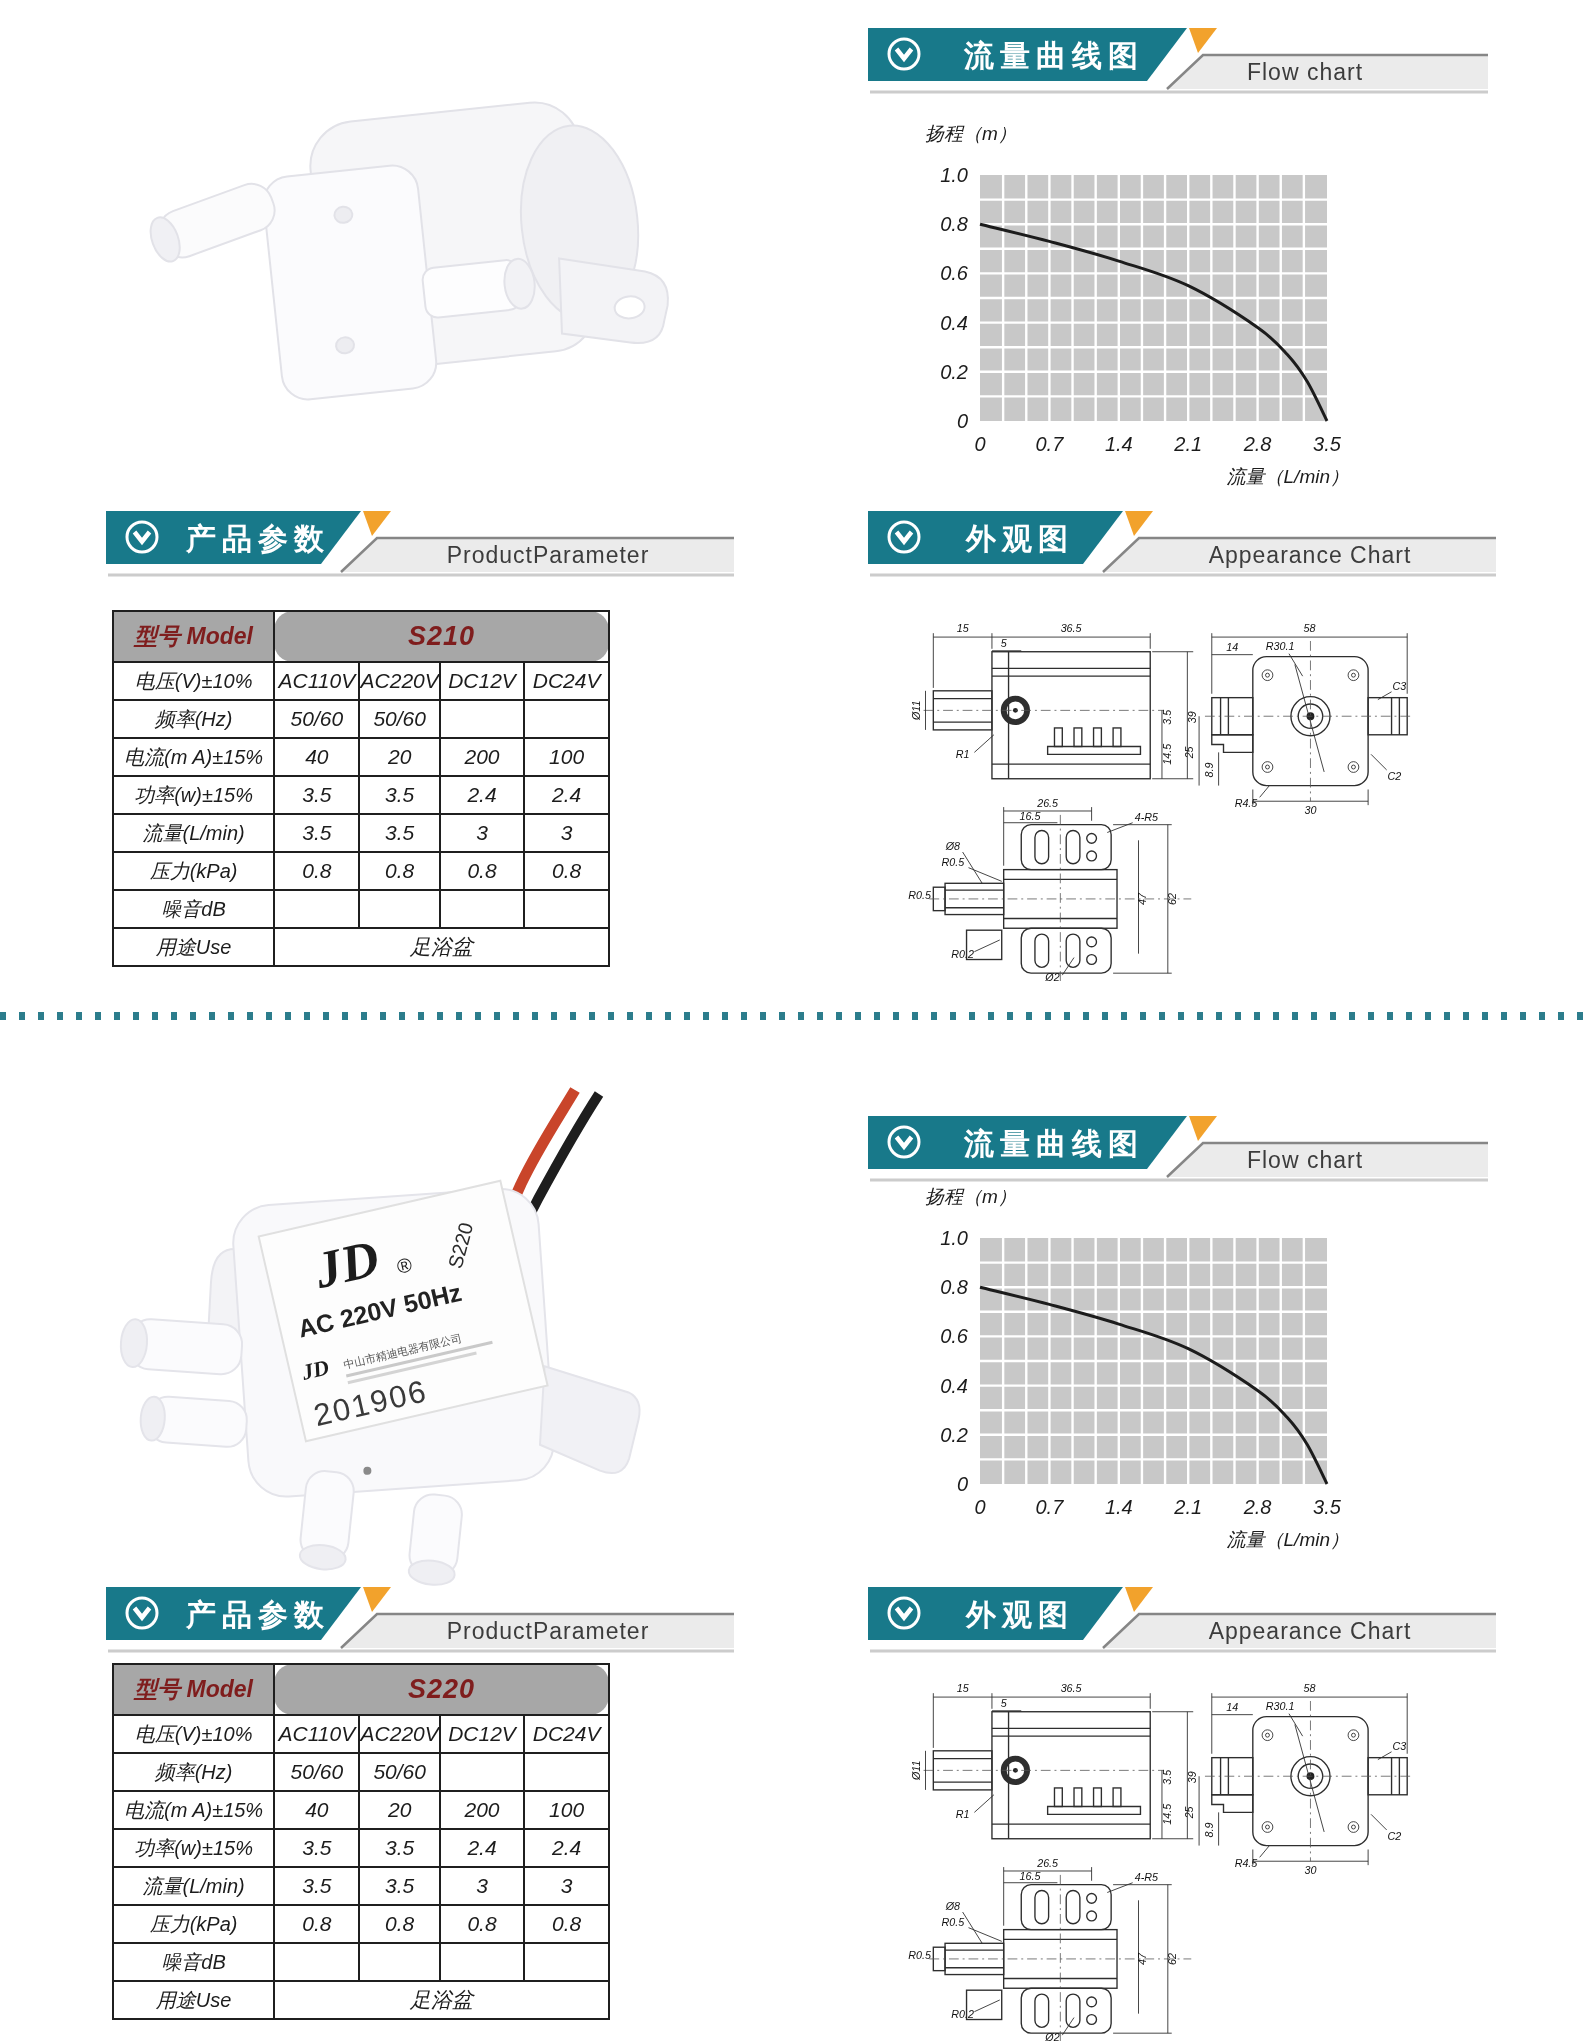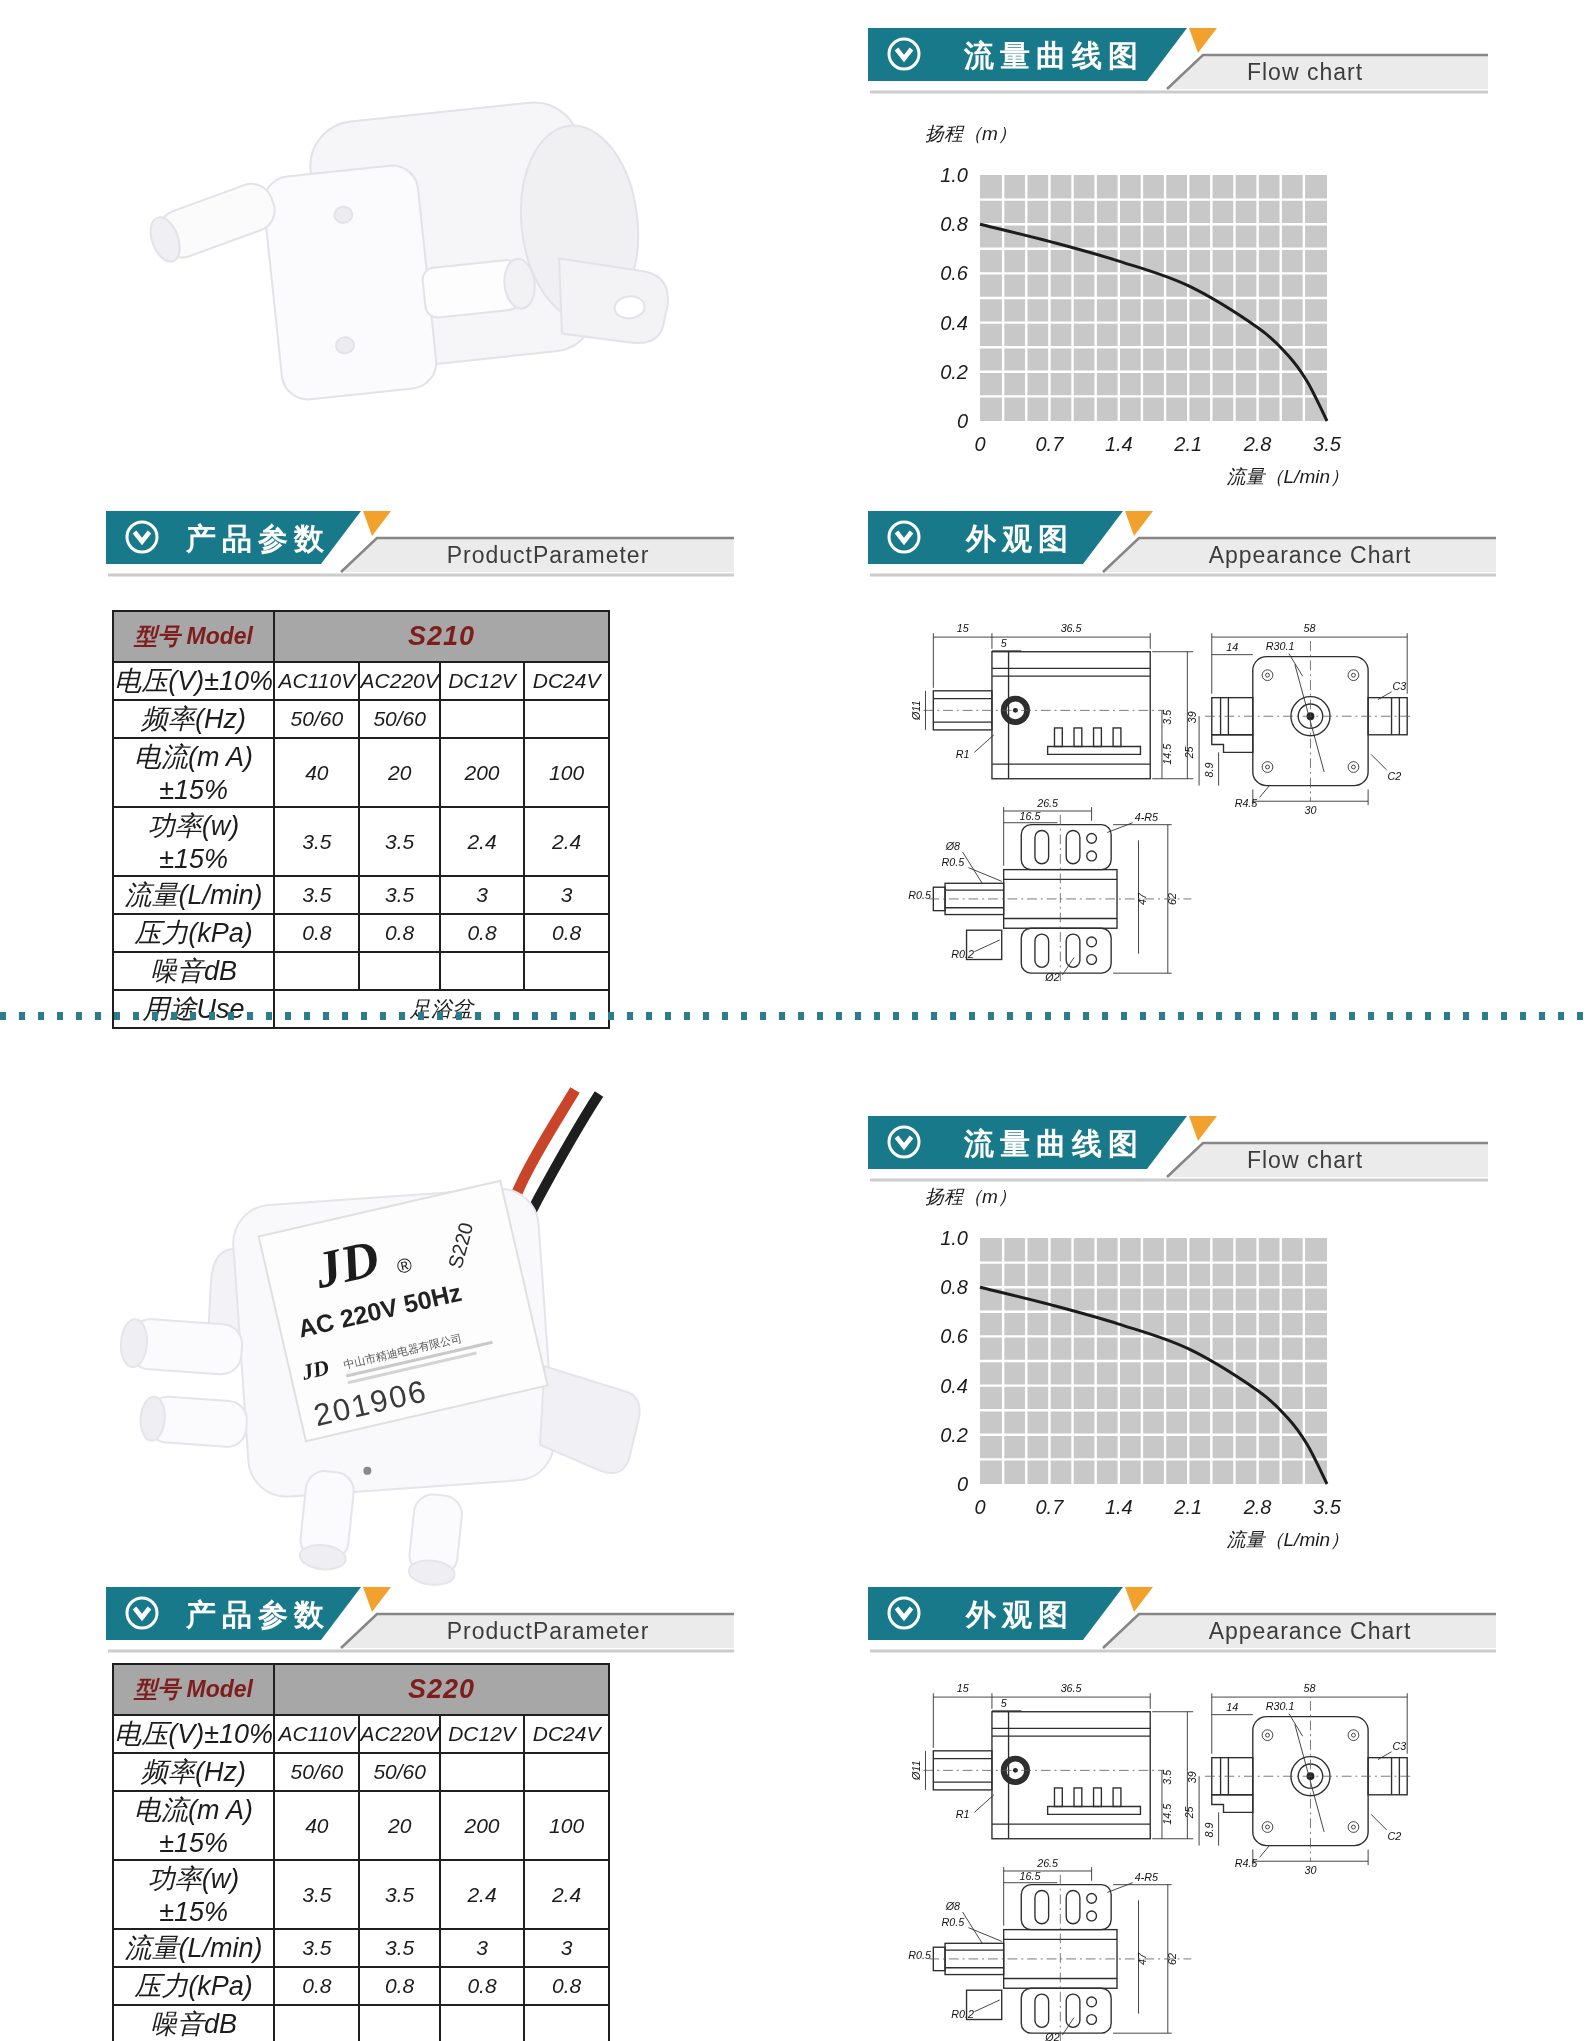--- a/index.html
+++ b/index.html
@@ -8,23 +8,23 @@
   .abs{position:absolute;font-style:italic;}
   
   .banner{position:absolute;height:72px;}
   .bt{font-family:"Liberation Sans",sans-serif;font-size:30px;font-weight:bold;fill:#ffffff;letter-spacing:6px;}
   .bs{font-family:"Liberation Sans",sans-serif;font-size:23px;fill:#3c3c3c;letter-spacing:1px;}
   
   .tablewrap table{border-collapse:collapse;width:498px;table-layout:fixed;}
   .tablewrap th,.tablewrap td{border:2px solid #1f1f1f;text-align:center;vertical-align:middle;padding:0;}
   .tablewrap .hrow th{background:#a7a7a7;color:#7f1d1d;height:49px;}
   .tablewrap .hrow th.corner{font-size:23px;font-weight:bold;}
-  .tablewrap .hrow th.model{font-size:27px;font-weight:bold;letter-spacing:1px;}
+  .tablewrap .hrow th.model{font-size:27px;font-weight:bold;letter-spacing:1px;border-radius:19px;}
   .tablewrap td{height:36px;font-size:21px;color:#1c1c1c;}
-  .tablewrap td.lbl{font-size:27px;}
+  .tablewrap td.lbl{font-size:20px;}
   
   .chart svg text{font-family:"Liberation Sans",sans-serif;}
   .tick{font-size:20px;fill:#1c1c1c;}
   .axlab{font-size:19px;fill:#1c1c1c;}
   
   .ln{stroke:#2e2e2e;stroke-width:1.4;fill:none;}
   .thin{stroke:#2e2e2e;stroke-width:0.9;fill:none;}
   .cl{stroke:#555;stroke-width:0.8;stroke-dasharray:10 4 2 4;fill:none;}
   .dim{font-family:"Liberation Sans",sans-serif;font-size:11px;fill:#111;}
   

